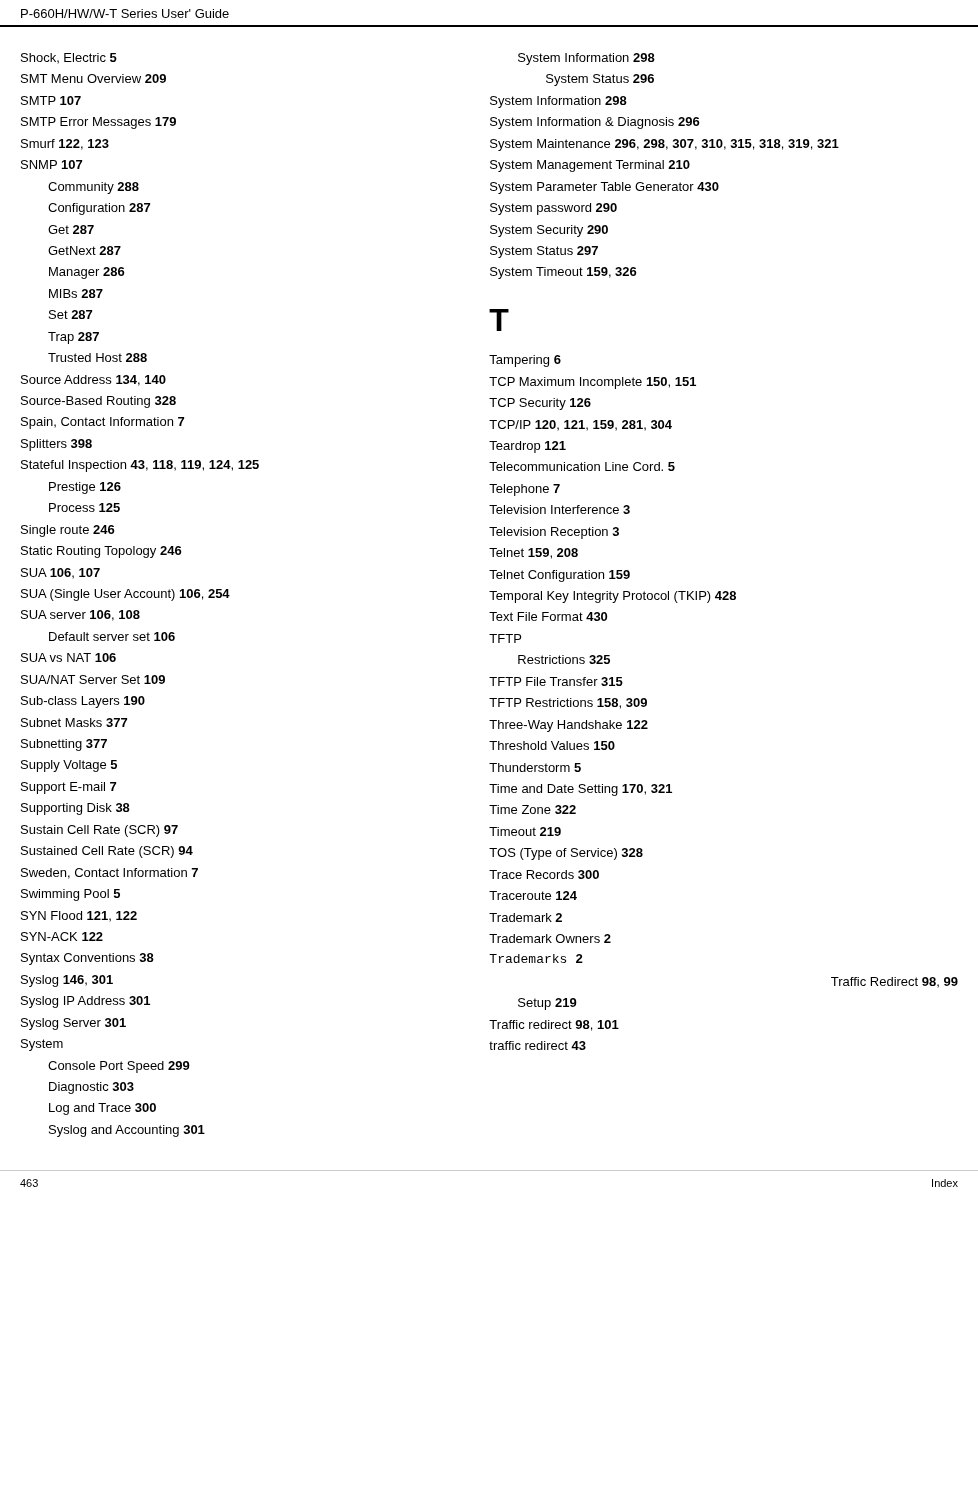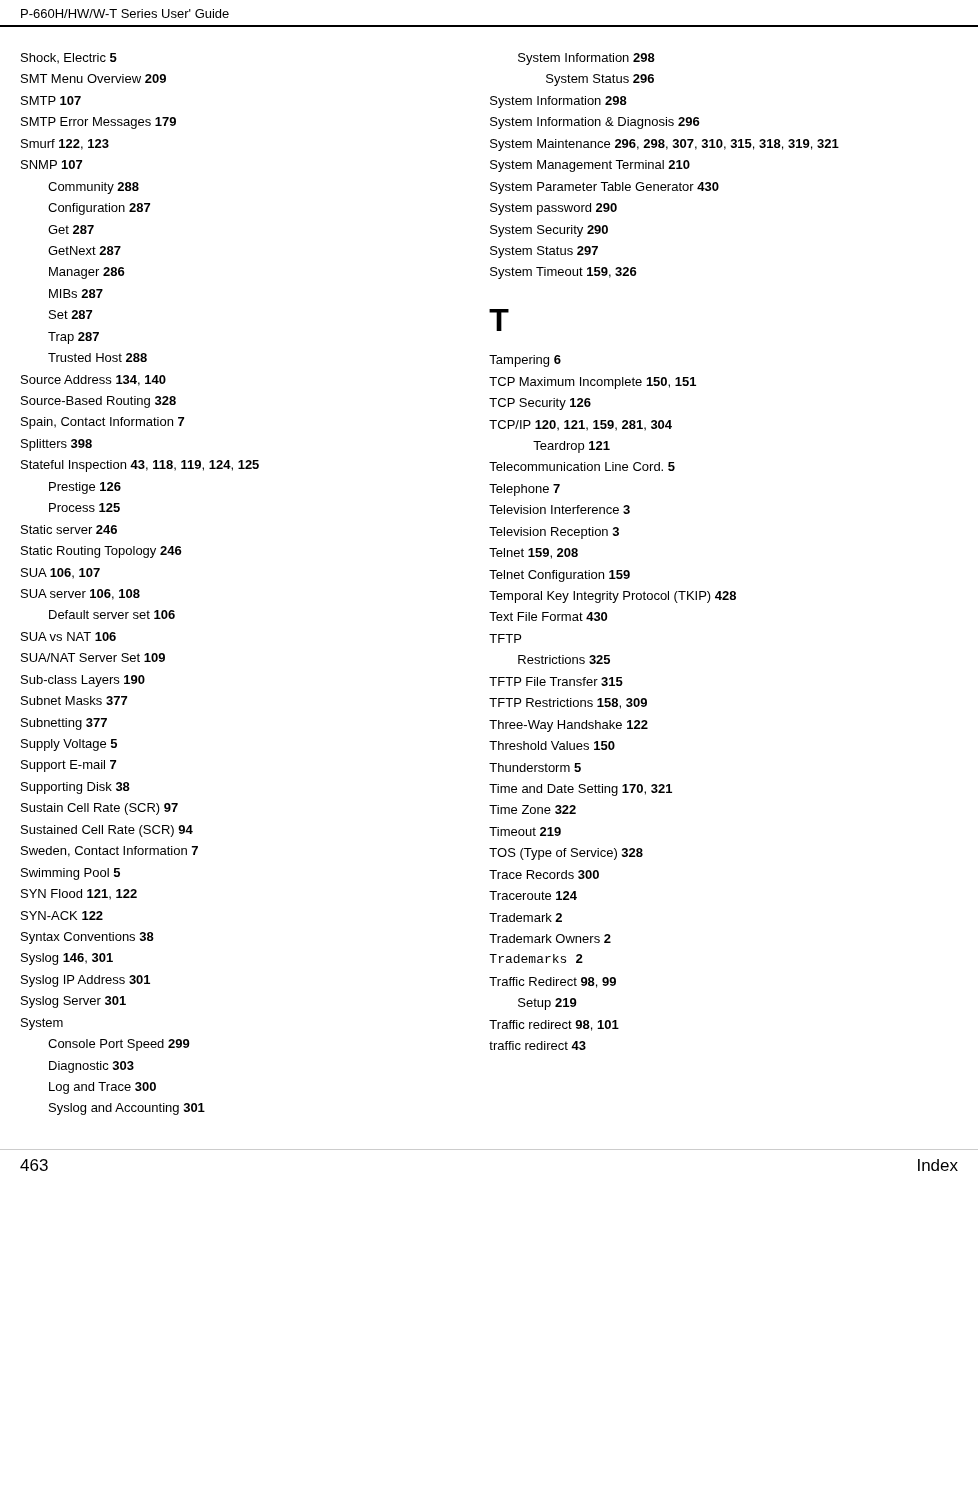--- a/index.html
+++ b/index.html
@@ -42,21 +42,21 @@
       font-weight: bold;
       color: #000;
       margin: 18px 0 10px 0;
       line-height: 1.2;
     }
     .page-footer {
       border-top: 1px solid #ccc;
       padding: 6px 20px;
       display: flex;
       justify-content: space-between;
-      font-size: 17px;
+      font-size: 11px;
       position: relative;
       margin-top: 10px;
     }
   </style>
 </head>
 <body>
 
 <div class="page-header">
   <span>P-660H/HW/W-T Series User' Guide</span>
 </div>
@@ -79,23 +79,24 @@
       <div class="index-entry" style="padding-left: 28px;"><span class="term">Set </span><strong>287</strong></div>
       <div class="index-entry" style="padding-left: 28px;"><span class="term">Trap </span><strong>287</strong></div>
       <div class="index-entry" style="padding-left: 28px;"><span class="term">Trusted Host </span><strong>288</strong></div>
       <div class="index-entry" style="padding-left: 0px;"><span class="term">Source Address </span><strong>134</strong>, <strong>140</strong></div>
       <div class="index-entry" style="padding-left: 0px;"><span class="term">Source-Based Routing </span><strong>328</strong></div>
       <div class="index-entry" style="padding-left: 0px;"><span class="term">Spain, Contact Information </span><strong>7</strong></div>
       <div class="index-entry" style="padding-left: 0px;"><span class="term">Splitters </span><strong>398</strong></div>
       <div class="index-entry" style="padding-left: 0px;"><span class="term">Stateful Inspection </span><strong>43</strong>, <strong>118</strong>, <strong>119</strong>, <strong>124</strong>, <strong>125</strong></div>
       <div class="index-entry" style="padding-left: 28px;"><span class="term">Prestige </span><strong>126</strong></div>
       <div class="index-entry" style="padding-left: 28px;"><span class="term">Process </span><strong>125</strong></div>
-      <div class="index-entry" style="padding-left: 0px;"><span class="term">Static server </span><strong>246</strong></div>
+      <div class="index-entry" style="padding-left: 0px;"><span class="term">Single route </span><strong>246</strong></div>
       <div class="index-entry" style="padding-left: 0px;"><span class="term">Static Routing Topology </span><strong>246</strong></div>
       <div class="index-entry" style="padding-left: 0px;"><span class="term">SUA </span><strong>106</strong>, <strong>107</strong></div>
+      <div class="index-entry" style="padding-left: 0px;"><span class="term">SUA (Single User Account) </span><strong>106</strong>, <strong>254</strong></div>
       <div class="index-entry" style="padding-left: 0px;"><span class="term">SUA server </span><strong>106</strong>, <strong>108</strong></div>
       <div class="index-entry" style="padding-left: 28px;"><span class="term">Default server set </span><strong>106</strong></div>
       <div class="index-entry" style="padding-left: 0px;"><span class="term">SUA vs NAT </span><strong>106</strong></div>
       <div class="index-entry" style="padding-left: 0px;"><span class="term">SUA/NAT Server Set </span><strong>109</strong></div>
       <div class="index-entry" style="padding-left: 0px;"><span class="term">Sub-class Layers </span><strong>190</strong></div>
       <div class="index-entry" style="padding-left: 0px;"><span class="term">Subnet Masks </span><strong>377</strong></div>
       <div class="index-entry" style="padding-left: 0px;"><span class="term">Subnetting </span><strong>377</strong></div>
       <div class="index-entry" style="padding-left: 0px;"><span class="term">Supply Voltage </span><strong>5</strong></div>
       <div class="index-entry" style="padding-left: 0px;"><span class="term">Support E-mail </span><strong>7</strong></div>
       <div class="index-entry" style="padding-left: 0px;"><span class="term">Supporting Disk </span><strong>38</strong></div>
@@ -126,21 +127,21 @@
       <div class="index-entry" style="padding-left: 0px;"><span class="term">System Parameter Table Generator </span><strong>430</strong></div>
       <div class="index-entry" style="padding-left: 0px;"><span class="term">System password </span><strong>290</strong></div>
       <div class="index-entry" style="padding-left: 0px;"><span class="term">System Security </span><strong>290</strong></div>
       <div class="index-entry" style="padding-left: 0px;"><span class="term">System Status </span><strong>297</strong></div>
       <div class="index-entry" style="padding-left: 0px;"><span class="term">System Timeout </span><strong>159</strong>, <strong>326</strong></div>
       <div class="section-letter">T</div>
       <div class="index-entry" style="padding-left: 0px;"><span class="term">Tampering </span><strong>6</strong></div>
       <div class="index-entry" style="padding-left: 0px;"><span class="term">TCP Maximum Incomplete </span><strong>150</strong>, <strong>151</strong></div>
       <div class="index-entry" style="padding-left: 0px;"><span class="term">TCP Security </span><strong>126</strong></div>
       <div class="index-entry" style="padding-left: 0px;"><span class="term">TCP/IP </span><strong>120</strong>, <strong>121</strong>, <strong>159</strong>, <strong>281</strong>, <strong>304</strong></div>
-      <div class="index-entry" style="padding-left: 0px; margin-left: 44px;"><span class="term">Teardrop </span><strong>121</strong></div>
+      <div class="index-entry" style="padding-left: 0px;"><span class="term">Teardrop </span><strong>121</strong></div>
       <div class="index-entry" style="padding-left: 0px;"><span class="term">Telecommunication Line Cord. </span><strong>5</strong></div>
       <div class="index-entry" style="padding-left: 0px;"><span class="term">Telephone </span><strong>7</strong></div>
       <div class="index-entry" style="padding-left: 0px;"><span class="term">Television Interference </span><strong>3</strong></div>
       <div class="index-entry" style="padding-left: 0px;"><span class="term">Television Reception </span><strong>3</strong></div>
       <div class="index-entry" style="padding-left: 0px;"><span class="term">Telnet </span><strong>159</strong>, <strong>208</strong></div>
       <div class="index-entry" style="padding-left: 0px;"><span class="term">Telnet Configuration </span><strong>159</strong></div>
       <div class="index-entry" style="padding-left: 0px;"><span class="term">Temporal Key Integrity Protocol (TKIP) </span><strong>428</strong></div>
       <div class="index-entry" style="padding-left: 0px;"><span class="term">Text File Format </span><strong>430</strong></div>
       <div class="index-entry" style="padding-left: 0px;"><span class="term">TFTP</span></div>
       <div class="index-entry" style="padding-left: 28px;"><span class="term">Restrictions </span><strong>325</strong></div>
@@ -151,21 +152,21 @@
       <div class="index-entry" style="padding-left: 0px;"><span class="term">Thunderstorm </span><strong>5</strong></div>
       <div class="index-entry" style="padding-left: 0px;"><span class="term">Time and Date Setting </span><strong>170</strong>, <strong>321</strong></div>
       <div class="index-entry" style="padding-left: 0px;"><span class="term">Time Zone </span><strong>322</strong></div>
       <div class="index-entry" style="padding-left: 0px;"><span class="term">Timeout </span><strong>219</strong></div>
       <div class="index-entry" style="padding-left: 0px;"><span class="term">TOS (Type of Service) </span><strong>328</strong></div>
       <div class="index-entry" style="padding-left: 0px;"><span class="term">Trace Records </span><strong>300</strong></div>
       <div class="index-entry" style="padding-left: 0px;"><span class="term">Traceroute </span><strong>124</strong></div>
       <div class="index-entry" style="padding-left: 0px;"><span class="term">Trademark </span><strong>2</strong></div>
       <div class="index-entry" style="padding-left: 0px;"><span class="term">Trademark Owners </span><strong>2</strong></div>
       <div class="index-entry" style="padding-left: 0px; font-family: Liberation Mono, monospace;"><span class="term">Trademarks </span><strong>2</strong></div>
-      <div class="index-entry" style="padding-left: 0px;"><span class="term">Traffic Redirect </span><strong>98</strong>, <strong>99</strong></div>
+      <div class="index-entry" style="padding-left: 0px; text-align: right;"><span class="term">Traffic Redirect </span><strong>98</strong>, <strong>99</strong></div>
       <div class="index-entry" style="padding-left: 28px;"><span class="term">Setup </span><strong>219</strong></div>
       <div class="index-entry" style="padding-left: 0px;"><span class="term">Traffic redirect </span><strong>98</strong>, <strong>101</strong></div>
       <div class="index-entry" style="padding-left: 0px;"><span class="term">traffic redirect </span><strong>43</strong></div>
     </div>
 </div>
 
 <div class="page-footer">
   <span>463</span>
   <span>Index</span>
 </div>

